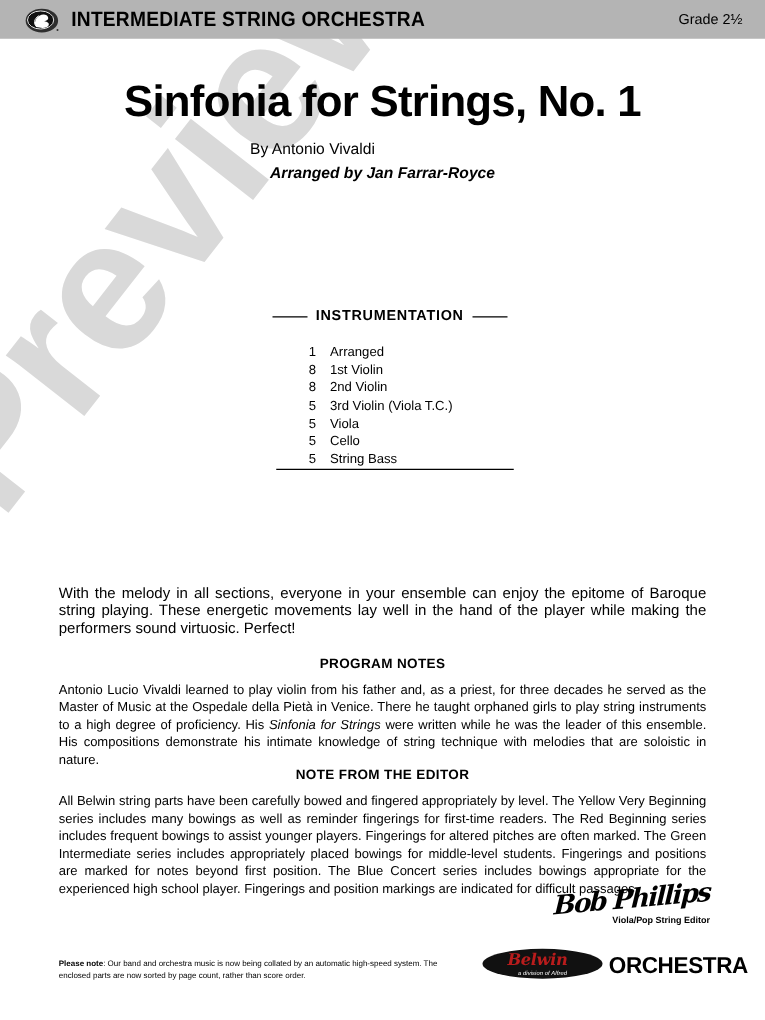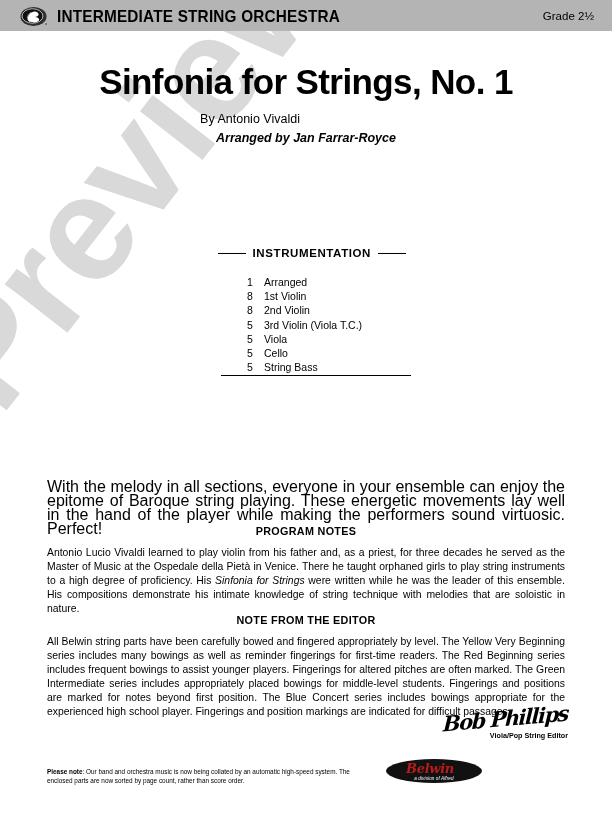--- a/index.html
+++ b/index.html
@@ -90,22 +90,22 @@
   }
   .instr-row{display:flex;}
   .instr-qty{width:17px;text-align:left;}
   .instr-name{white-space:nowrap;}
   .instr-bottom-rule{
     position:absolute;left:221px;top:375px;width:190px;height:1px;background:#000;
   }
 
   
   .blurb{
-    position:absolute;left:47px;top:480px;width:518px;
-    font-size:16px;line-height:14px;text-align:justify;
+    position:absolute;left:47px;top:467px;width:518px;
+    font-size:12px;line-height:14px;text-align:justify;
   }
   .sec-head{
     position:absolute;left:0;width:612px;text-align:center;
     font-size:10.8px;font-weight:bold;letter-spacing:0.3px;
   }
   .sec-head.pn{top:525px;}
   .sec-head.ed{top:614px;}
   .para{
     position:absolute;left:47px;width:518px;
     font-size:10.4px;line-height:14px;text-align:justify;
@@ -238,16 +238,17 @@
     <div class="sig-title">Viola/Pop String Editor</div>
 
     <div class="footer-note"><b>Please note</b><span>: Our band and orchestra music is now being collated by an automatic high-speed system. The enclosed parts are now sorted by page count, rather than score order.</span></div>
 
     <div class="footer-logo">
       <span class="belwin-mark">
         <span class="belwin-oval"></span>
         <span class="belwin-word">Belwin</span>
         <span class="belwin-sub">a division of Alfred</span>
       </span>
+      <span class="orch-word">ORCHESTRA</span>
     </div>
 
   </div>
 </div>
 
 </body></html>

